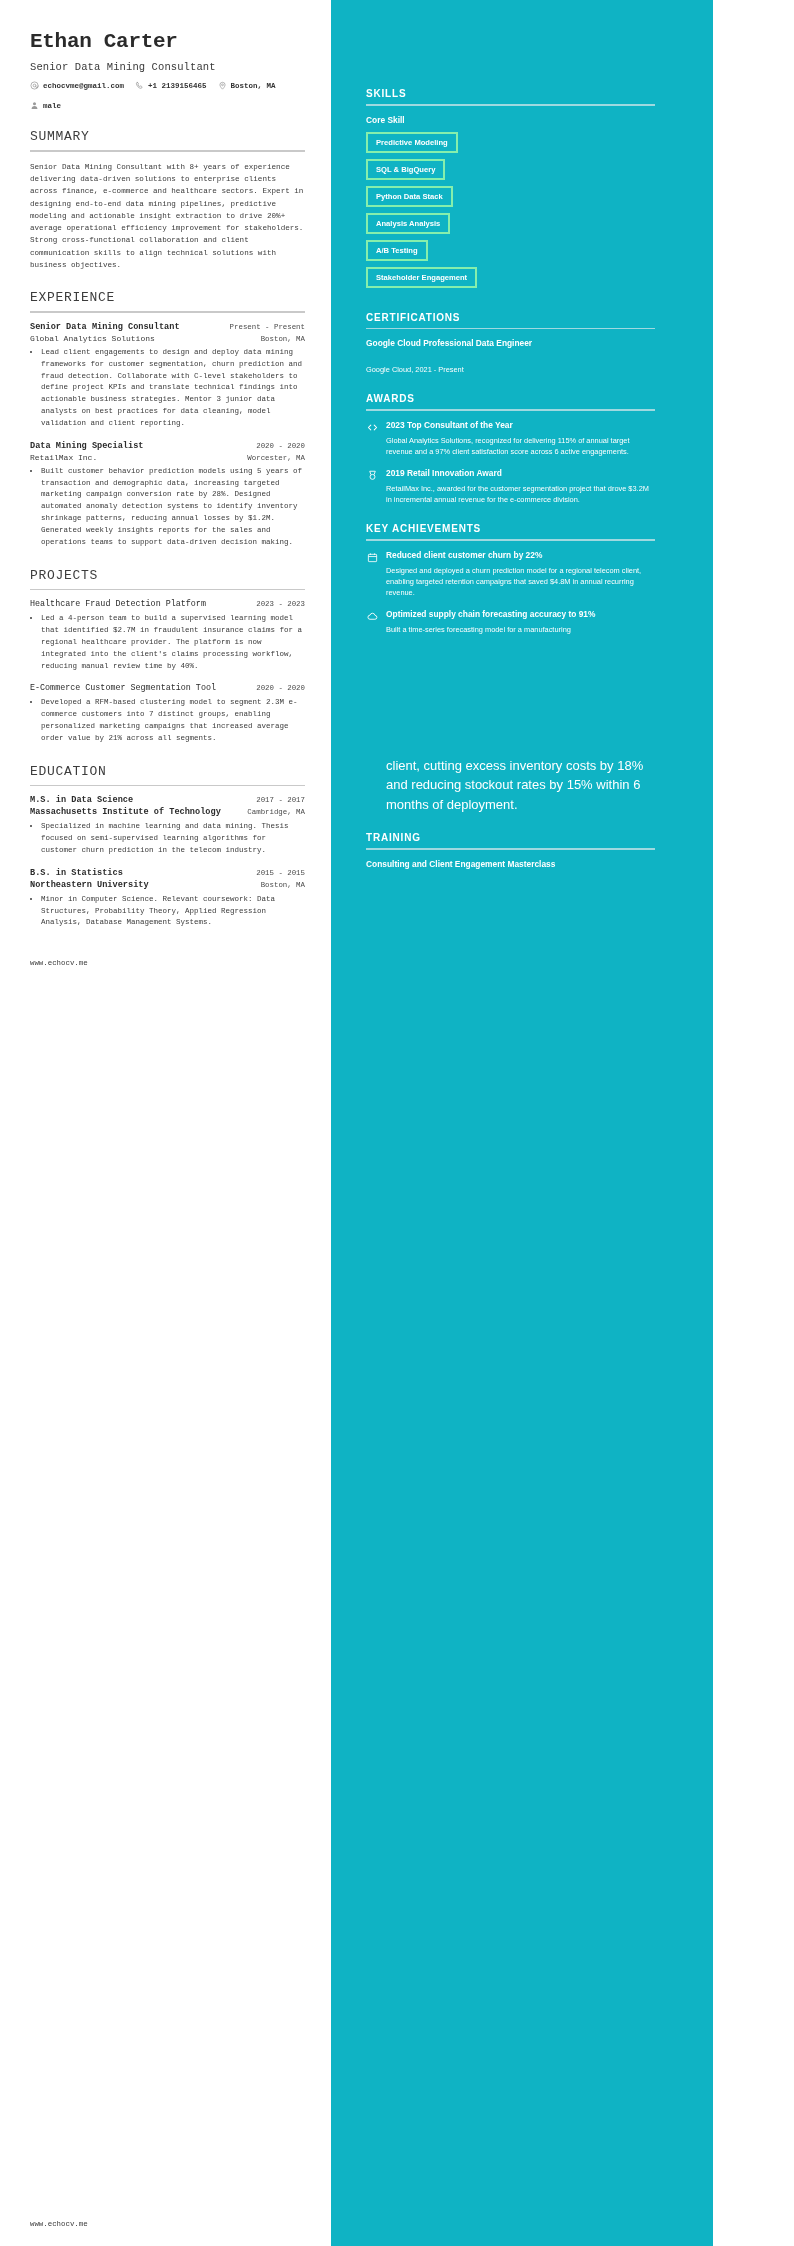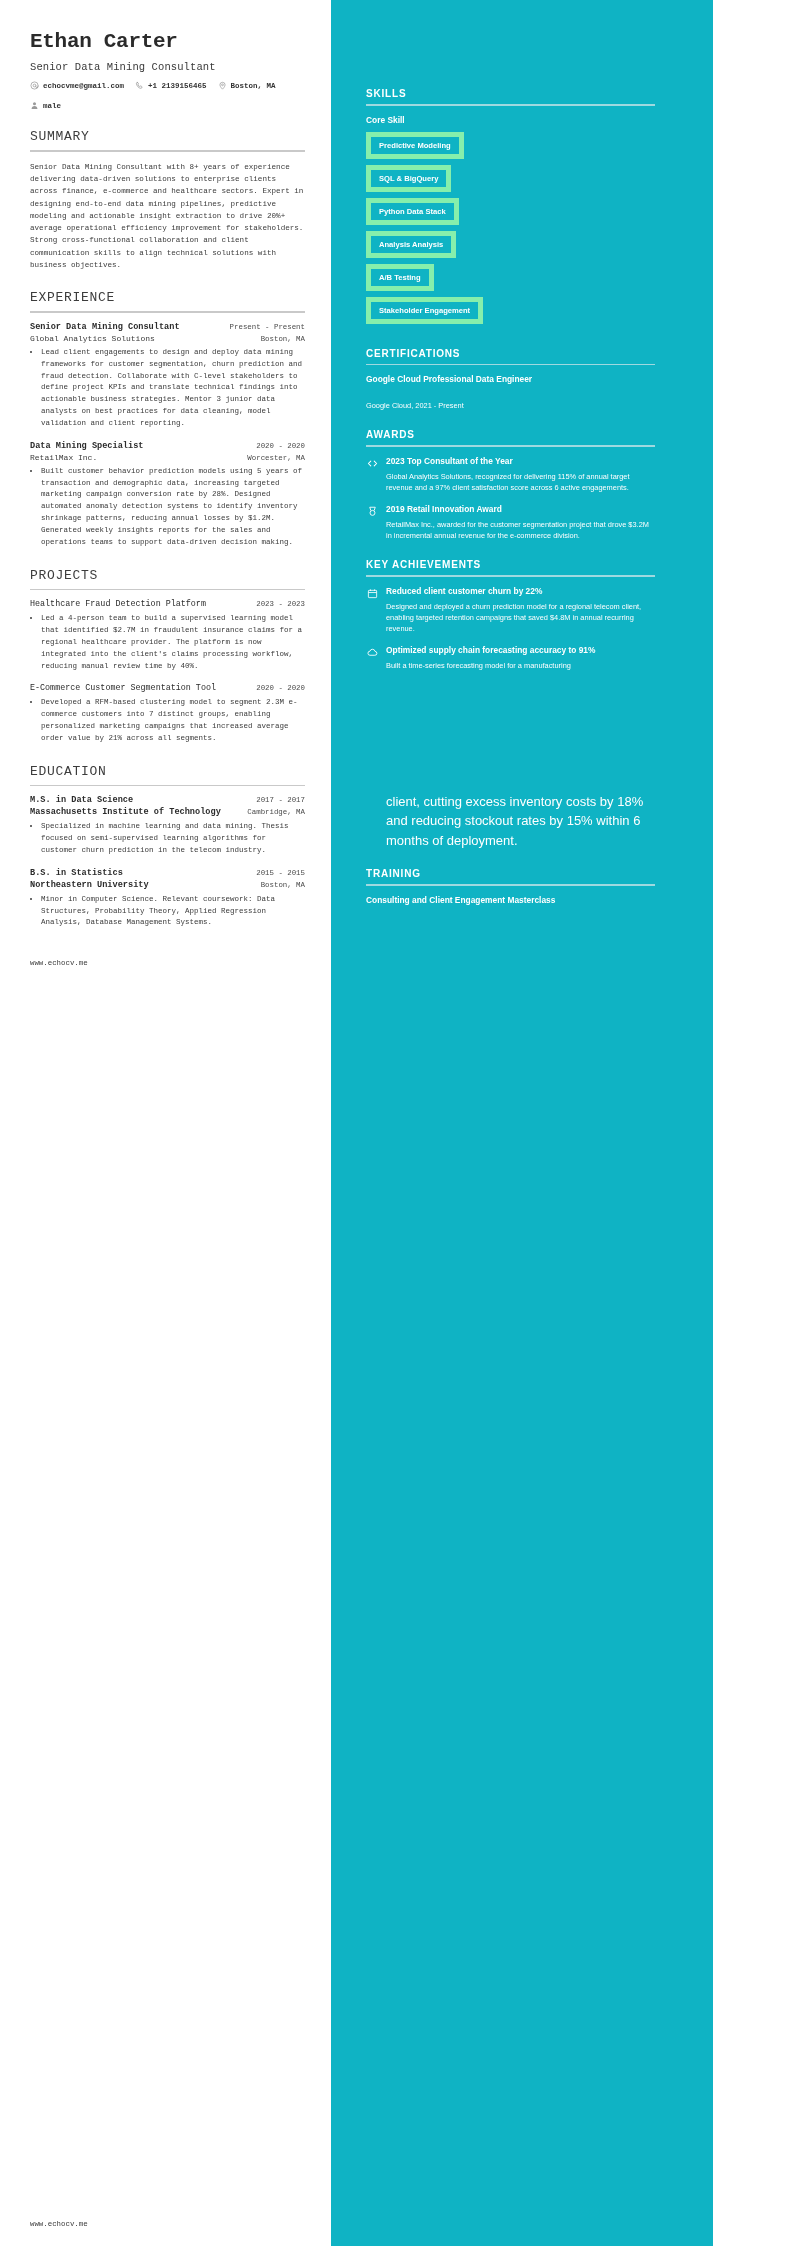--- a/index.html
+++ b/index.html
@@ -162,21 +162,21 @@
     margin-bottom: 9px;
   }
   .side-subhead {
     font-size: 8.4px;
     font-weight: bold;
     color: #ffffff;
     margin-bottom: 7px;
   }
   .chip {
     display: inline-block;
-    border: 5px solid #86efac;
+    border: 2px solid #86efac;
     padding: 4px 8px;
     font-size: 7.6px;
     font-weight: bold;
     color: #ffffff;
     margin-bottom: 6px;
   }
   .chip-wrap { display: flex; flex-direction: column; align-items: flex-start; }
 
   .cert-item { margin-bottom: 9px; }
   .cert-name {

